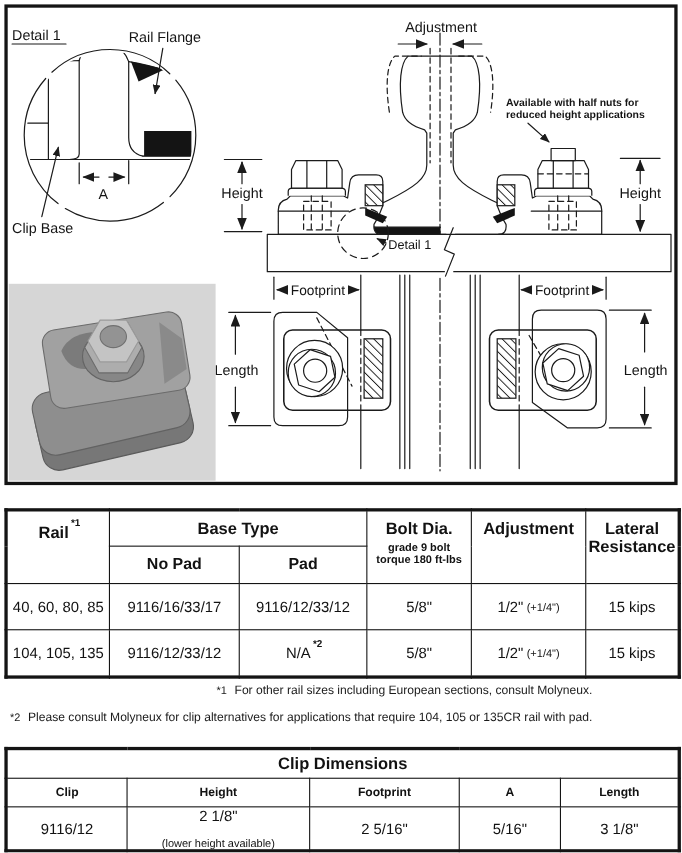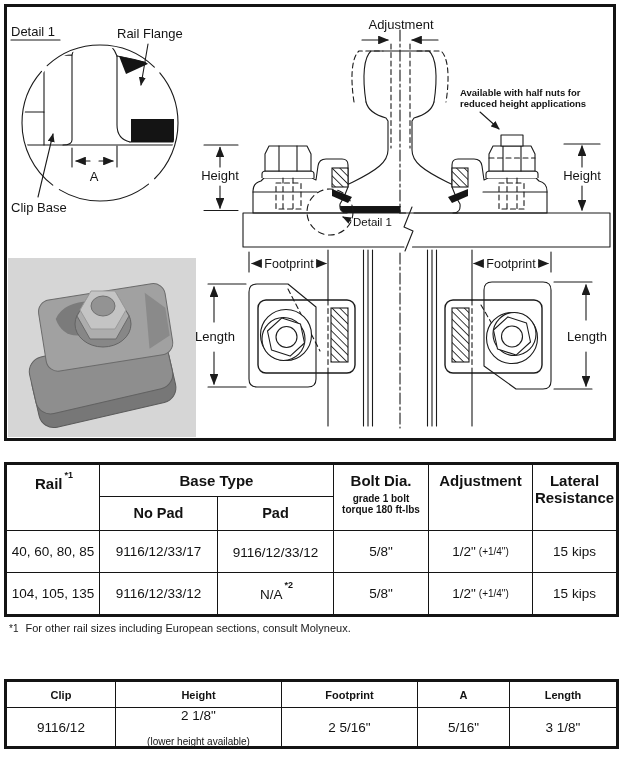--- a/index.html
+++ b/index.html
@@ -248,65 +248,69 @@
         <col style="width:95px">
         <col style="width:104px">
         <col style="width:85px">
       </colgroup>
     <thead>
       <tr class="top">
         <th rowspan="2"><span>Rail</span><sup class="mark">*1</sup></th>
         <th colspan="2">Base Type</th>
         <th rowspan="2">
           <div>Bolt Dia.</div>
-          <div class="boltnote"><span>grade 1 bolt</span><br><span>torque 180 ft-lbs</span></div>
+          <div class="boltnote"><span>grade 9 bolt</span><br><span>torque 180 ft-lbs</span></div>
         </th>
         <th rowspan="2">Adjustment</th>
         <th rowspan="2"><span>Lateral</span><br><span>Resistance</span></th>
       </tr>
       <tr class="sub">
         <th>No Pad</th>
         <th>Pad</th>
       </tr>
     </thead>
     <tbody>
       <tr>
         <td>40, 60, 80, 85</td>
-        <td>9116/12/33/17</td>
+        <td>9116/16/33/17</td>
         <td><span>9116/12/33/12</span><sup class="mark"></sup></td>
         <td>5/8"</td>
         <td><span>1/2"</span><span class="adjnote">(+1/4")</span></td>
         <td>15 kips</td>
       </tr>
       <tr>
         <td>104, 105, 135</td>
         <td>9116/12/33/12</td>
         <td><span>N/A</span><sup class="mark">*2</sup></td>
         <td>5/8"</td>
         <td><span>1/2"</span><span class="adjnote">(+1/4")</span></td>
         <td>15 kips</td>
       </tr>
     </tbody>
   </table>
 </div>
 
 <div class="fnotes">
   <div class="fnote"><span class="mk">*1</span><span class="tx">For other rail sizes including European sections, consult Molyneux.</span></div>
+  <div class="fnote"><span class="mk">*2</span><span class="tx">Please consult Molyneux for clip alternatives for applications that require 104, 105 or 135CR rail with pad.</span></div>
 </div>
 
 <div class="dims">
   <table width="612">
     <colgroup>
         <col style="width:110px">
         <col style="width:166px">
         <col style="width:136px">
         <col style="width:92px">
         <col style="width:108px">
       </colgroup>
     <thead>
+      <tr class="title">
+          <th colspan="5">Clip Dimensions</th>
+        </tr>
       <tr class="hdr">
         <th>Clip</th>
         <th>Height</th>
         <th>Footprint</th>
         <th>A</th>
         <th>Length</th>
       </tr>
     </thead>
     <tbody>
       <tr>

